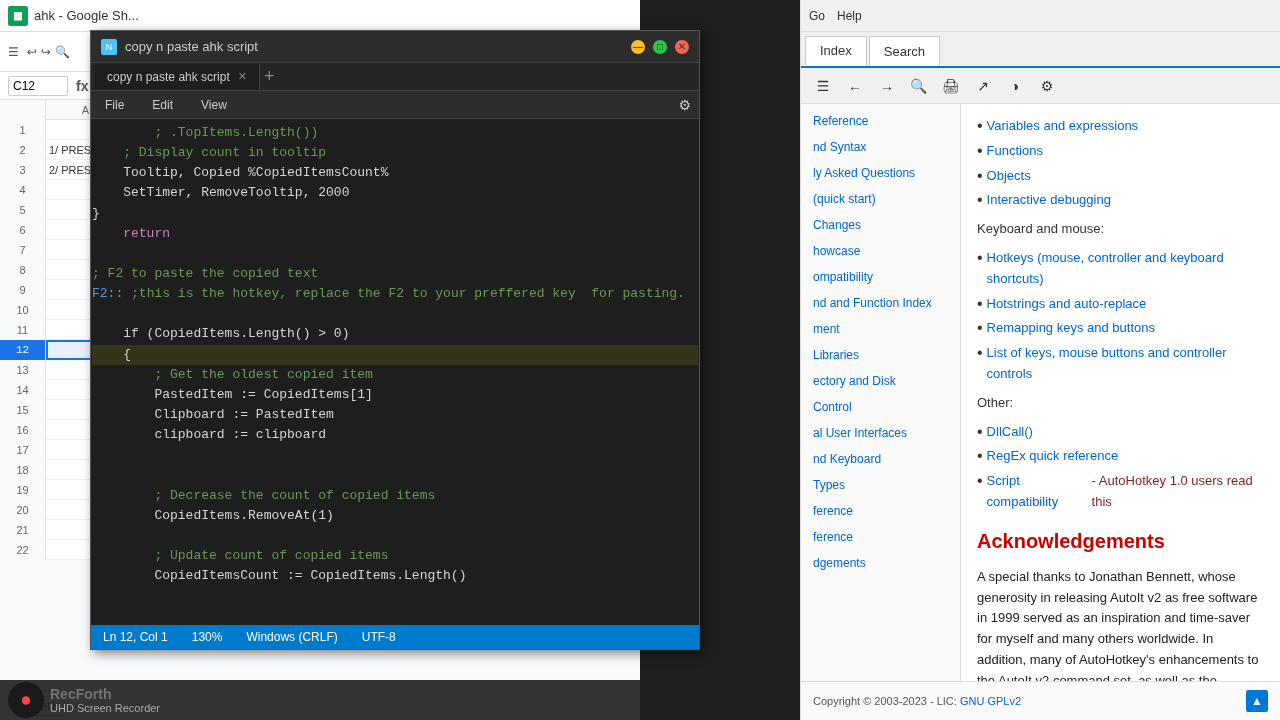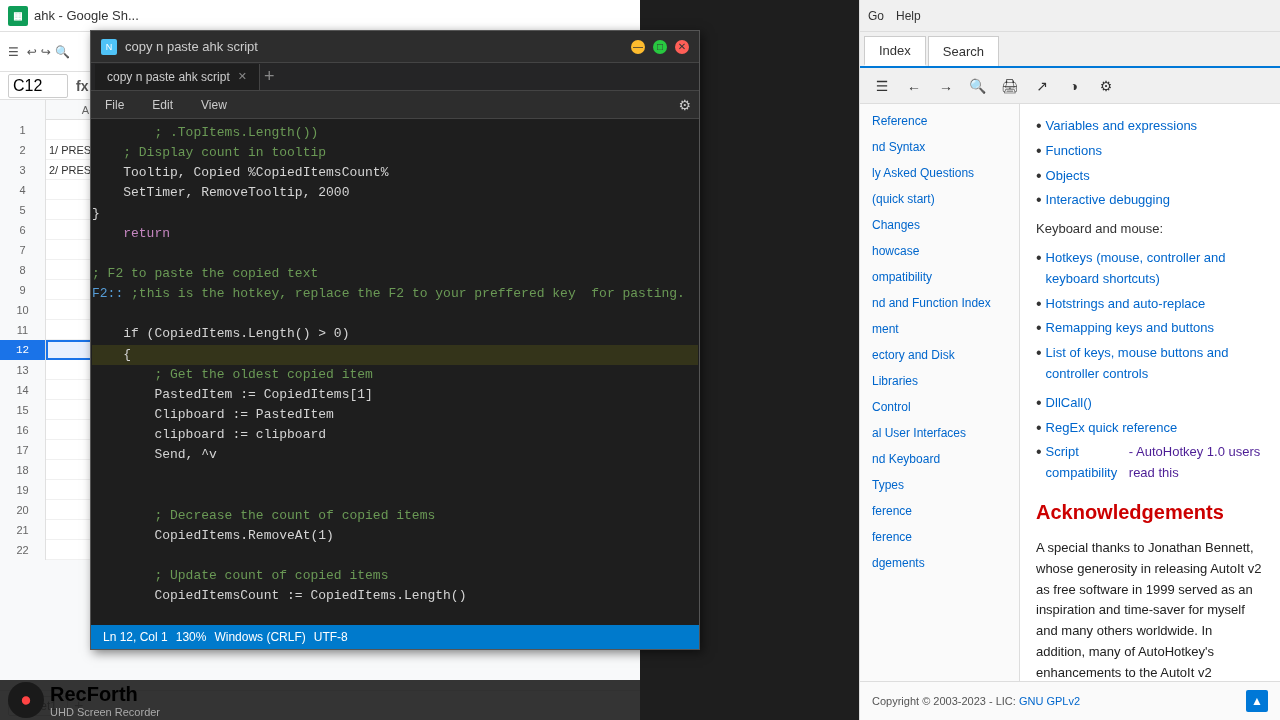--- a/index.html
+++ b/index.html
@@ -51,21 +51,21 @@
       align-items: center;
       padding: 0 8px;
       gap: 8px;
     }
 
     .cell-ref {
       width: 60px;
       border: 1px solid #ccc;
       border-radius: 2px;
       padding: 2px 4px;
-      font-size: 16px;
+      font-size: 12px;
     }
 
     .sheets-grid {
       position: relative;
       background: #fff;
     }
 
     .grid-header-row {
       display: flex;
       height: 20px;
@@ -257,21 +257,21 @@
     .line-highlight {
       background: rgba(255,255,0,0.1);
     }
 
     .notepad-statusbar {
       height: 24px;
       background: #007acc;
       display: flex;
       align-items: center;
       padding: 0 12px;
-      gap: 8px;
+      gap: 24px;
       font-size: 12px;
       color: #fff;
     }
 
     .status-item {
       color: #fff;
       font-size: 12px;
     }
 
     
@@ -302,21 +302,21 @@
       font-size: 18px;
       margin-left: 4px;
       cursor: pointer;
     }
 
     
     .help-panel {
       position: absolute;
       top: 0;
       right: 0;
-      width: 421px;
+      width: 480px;
       height: 720px;
       background: #fff;
       z-index: 5;
       display: flex;
       flex-direction: column;
       border-left: 1px solid #ddd;
     }
 
     .help-topbar {
       height: 32px;
@@ -505,23 +505,23 @@
       color: #ff4444;
       font-size: 18px;
     }
 
     .recorder-text {
       display: flex;
       flex-direction: column;
     }
 
     .rec-name {
-      font-size: 20px;
+      font-size: 14px;
       font-weight: bold;
-      color: #000000;
+      color: #737373;
     }
 
     .rec-sub {
       font-size: 11px;
       color: #aaa;
     }
 
     
     .help-main::-webkit-scrollbar { width: 8px; }
     .help-main::-webkit-scrollbar-track { background: #f0f0f0; }
@@ -742,21 +742,20 @@
     <div class="code-line">&nbsp;</div>
     <div class="code-line code-comment">; F2 to paste the copied text</div>
     <div class="code-line"><span class="code-hotkey">F2::</span> <span class="code-comment">;this is the hotkey, replace the F2 to your preffered key  for pasting.</span></div>
     <div class="code-line">&nbsp;</div>
     <div class="code-line code-normal">    if (CopiedItems.Length() &gt; 0)</div>
     <div class="code-line code-normal line-highlight">    {</div>
     <div class="code-line code-comment">        ; Get the oldest copied item</div>
     <div class="code-line code-normal">        PastedItem := CopiedItems[1]</div>
     <div class="code-line code-normal">        Clipboard := PastedItem</div>
     <div class="code-line code-normal">        clipboard := clipboard</div>
-    <div class="code-line code-normal">        Send, ^v</div>
     <div class="code-line">&nbsp;</div>
     <div class="code-line">&nbsp;</div>
     <div class="code-line code-comment">        ; Decrease the count of copied items</div>
     <div class="code-line code-normal">        CopiedItems.RemoveAt(1)</div>
     <div class="code-line">&nbsp;</div>
     <div class="code-line code-comment">        ; Update count of copied items</div>
     <div class="code-line code-normal">        CopiedItemsCount := CopiedItems.Length()</div>
     <div class="code-line">&nbsp;</div>
 
   </div>
@@ -799,22 +798,22 @@
     <div class="help-sidebar">
       <div class="sidebar-item">Reference</div>
       <div class="sidebar-item">nd Syntax</div>
       <div class="sidebar-item">ly Asked Questions</div>
       <div class="sidebar-item">(quick start)</div>
       <div class="sidebar-item">Changes</div>
       <div class="sidebar-item">howcase</div>
       <div class="sidebar-item">ompatibility</div>
       <div class="sidebar-item">nd and Function Index</div>
       <div class="sidebar-item">ment</div>
+      <div class="sidebar-item">Libraries</div>
       <div class="sidebar-item">ectory and Disk</div>
-      <div class="sidebar-item">Libraries</div>
       <div class="sidebar-item">Control</div>
       <div class="sidebar-item">al User Interfaces</div>
       <div class="sidebar-item">nd Keyboard</div>
       <div class="sidebar-item">Types</div>
       <div class="sidebar-item">ference</div>
       <div class="sidebar-item">ference</div>
       <div class="sidebar-item">dgements</div>
     </div>
 
     <div class="help-main">
@@ -851,33 +850,34 @@
         <div class="bullet-item">
           <span class="bullet">•</span>
           <span class="help-link">Remapping keys and buttons</span>
         </div>
         <div class="bullet-item">
           <span class="bullet">•</span>
           <span class="help-link">List of keys, mouse buttons and controller controls</span>
         </div>
       </div>
 
+      <div class="help-section-title">Other:</div>
       <div style="margin-bottom:12px;">
         <div class="bullet-item">
           <span class="bullet">•</span>
           <span class="help-link">DllCall()</span>
         </div>
         <div class="bullet-item">
           <span class="bullet">•</span>
           <span class="help-link">RegEx quick reference</span>
         </div>
         <div class="bullet-item">
           <span class="bullet">•</span>
           <span class="help-link">Script compatibility</span>
-          <span style="color:#4c1d95;"> - AutoHotkey 1.0 users read this</span>
+          <span style="color:#7f1d1d;"> - AutoHotkey 1.0 users read this</span>
         </div>
       </div>
 
       <div class="ack-title">Acknowledgements</div>
 
       <p style="margin-bottom:12px;color:#222;font-size:13px;line-height:1.6;">A special thanks to Jonathan Bennett, whose generosity in releasing AutoIt v2 as free software in 1999 served as an inspiration and time-saver for myself and many others worldwide. In addition, many of AutoHotkey's enhancements to the AutoIt v2 command set, as well as the Window Spy and the old script compiler, were adapted directly from the AutoIt v2 source code. So thanks to Jon and the other AutoIt authors for those as well.</p>
 
     </div>
   </div>
 

